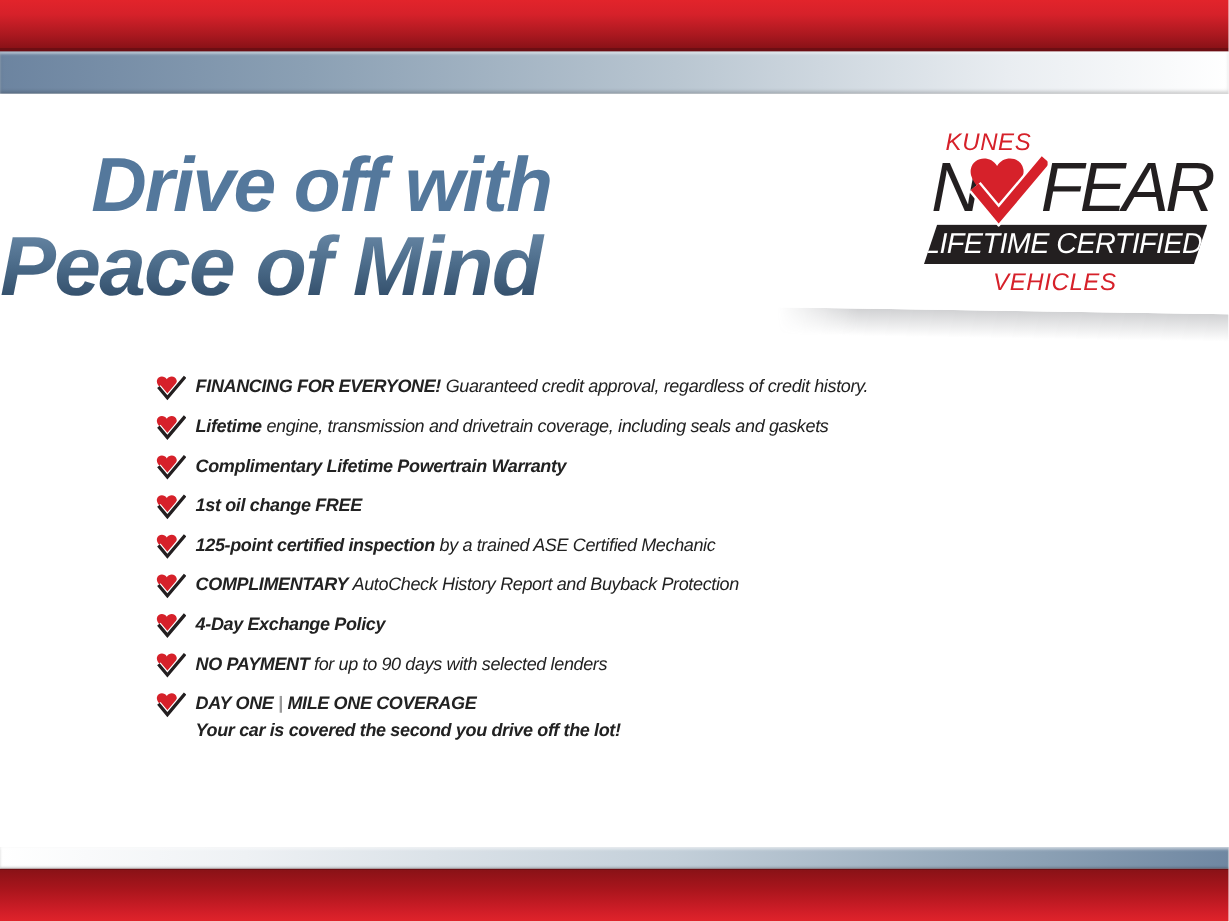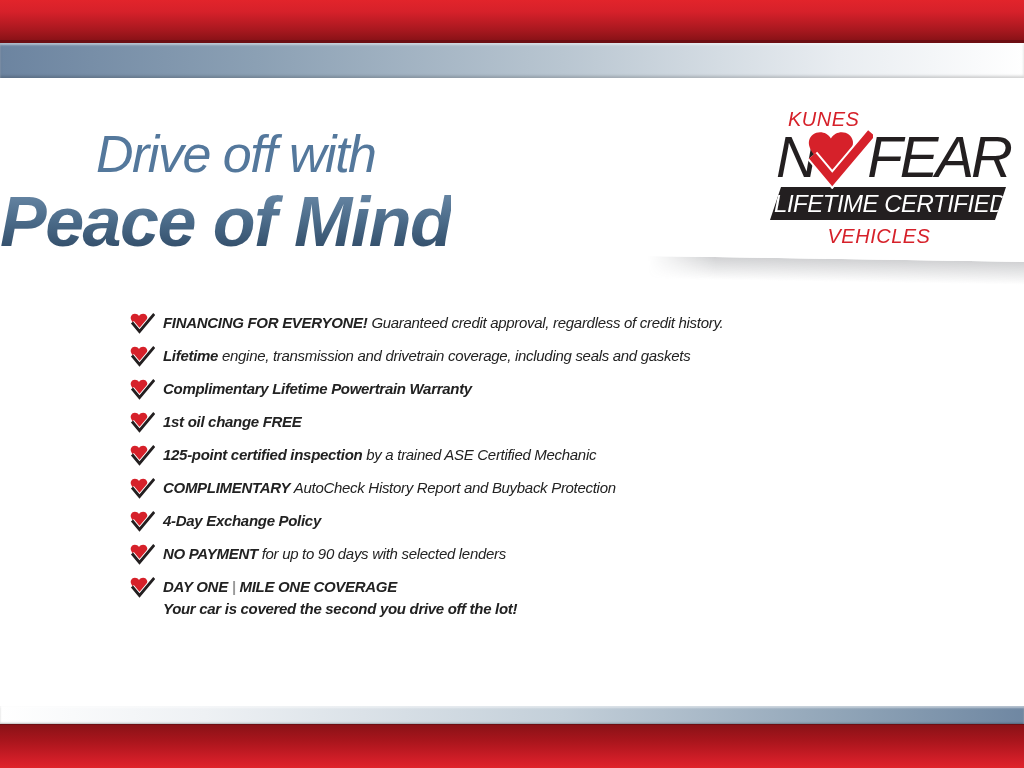--- a/index.html
+++ b/index.html
@@ -30,36 +30,36 @@
 
   
   .heading-shadow{position:absolute;top:256px;left:648px;right:0;height:26px;
     background:linear-gradient(to bottom,rgba(110,112,118,.32),rgba(110,112,118,0) 88%);
     -webkit-mask-image:linear-gradient(to right,transparent 0,#000 18%);
     mask-image:linear-gradient(to right,transparent 0,#000 18%);
     transform:skewY(0.9deg);transform-origin:left top;}
 
   
   .heading{position:absolute;top:122px;left:0;font-style:italic;white-space:nowrap;}
-  .heading-line1{margin-left:96px;font-size:52px;line-height:64px;font-weight:400;
+  .heading-line1{margin-left:76px;font-size:64px;line-height:64px;font-weight:700;
     color:var(--heading_light);letter-spacing:-1.5px;}
   .heading-line2{font-size:70px;line-height:72px;font-weight:700;
     letter-spacing:-1.5px;
     background:linear-gradient(to bottom,#6e8dab 0%,#4a6a88 50%,var(--heading_dark) 100%);
     -webkit-background-clip:text;background-clip:text;color:transparent;}
 
   
   .logo{position:absolute;top:110px;left:770px;width:240px;font-style:italic;font-weight:400;}
   .logo-kunes{margin-left:18px;font-size:20px;line-height:19px;color:var(--red);letter-spacing:.5px;}
   .logo-main{display:flex;align-items:flex-end;height:56px;margin-top:-2px;margin-left:6px;}
   .logo-n,.logo-fear{font-size:58px;line-height:52px;color:var(--bar_black);letter-spacing:-3px;}
   .logo-heart{width:74px;height:64px;margin:0 -6px -6px -8px;position:relative;z-index:2;}
   .logo-bar{margin-top:4px;width:236px;height:33px;background:var(--bar_black);
     clip-path:polygon(11px 0,100% 0,calc(100% - 11px) 100%,0 100%);
-    display:flex;align-items:center;justify-content:flex-end;}
+    display:flex;align-items:center;justify-content:flex-start;}
   .logo-bar span{color:#ffffff;font-size:24px;letter-spacing:-0.5px;}
   .logo-vehicles{text-align:center;margin-right:22px;margin-top:5px;font-size:20px;color:var(--red);letter-spacing:.5px;}
 
   
   .benefits{position:absolute;top:312px;left:130px;width:812px;}
   .benefit-row{display:flex;align-items:flex-start;margin-bottom:11px;}
   .benefit-icon{width:25px;height:22px;flex:none;margin-right:8px;margin-top:0;}
   .benefit-text{font-style:italic;font-size:15px;line-height:21px;color:var(--text);letter-spacing:-0.3px;}
   .seg{font-weight:400;}
   .seg.bold{font-weight:700;}

